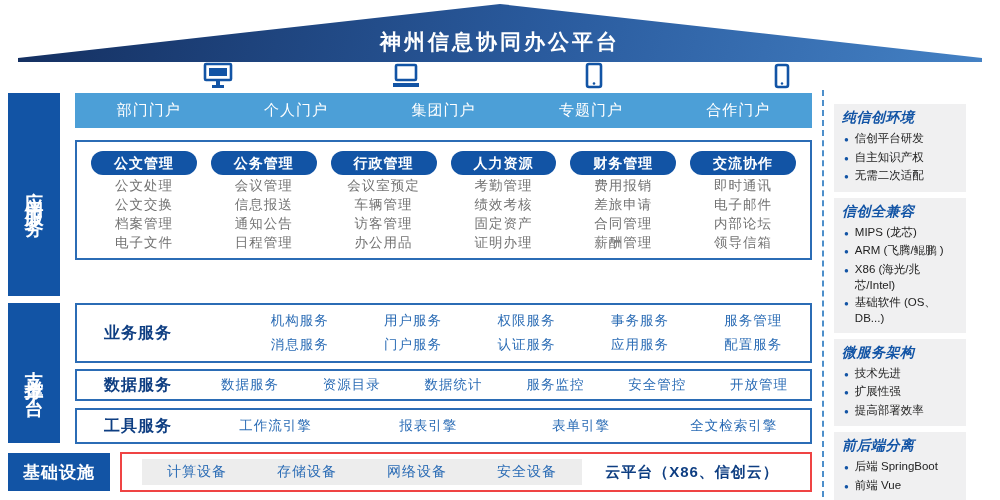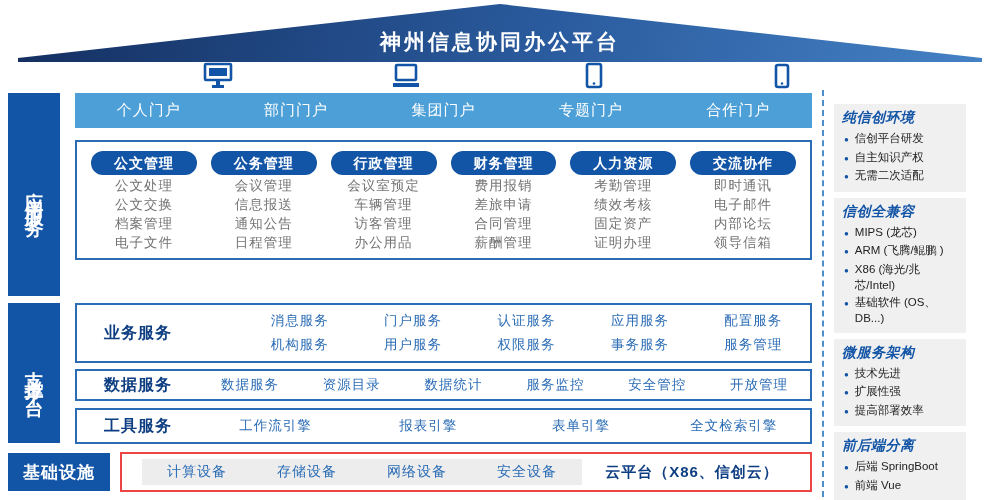--- a/index.html
+++ b/index.html
@@ -110,22 +110,22 @@
       <rect class="st" x="10" y="3" width="12" height="22" rx="2"></rect>
       <circle class="fl" cx="16" cy="21.5" r="1.2"></circle>
     </svg>
   </div>
 
   <div class="vblock app">应用服务</div>
   <div class="vblock support">支撑平台</div>
   <div class="hblock">基础设施</div>
 
   <div class="portal-bar" id="portal-bar">
+      <span>部门门户</span>
       <span>个人门户</span>
-      <span>部门门户</span>
       <span>集团门户</span>
       <span>专题门户</span>
       <span>合作门户</span>
     </div>
 
   <div class="app-box">
     <div class="app-grid" id="app-grid">
         <div class="app-col">
           <div class="pill">公文管理</div>
           <div class="app-items">
@@ -147,65 +147,65 @@
         <div class="app-col">
           <div class="pill">行政管理</div>
           <div class="app-items">
             <span>会议室预定</span>
             <span>车辆管理</span>
             <span>访客管理</span>
             <span>办公用品</span>
           </div>
         </div>
         <div class="app-col">
+          <div class="pill">人力资源</div>
+          <div class="app-items">
+            <span>考勤管理</span>
+            <span>绩效考核</span>
+            <span>固定资产</span>
+            <span>证明办理</span>
+          </div>
+        </div>
+        <div class="app-col">
           <div class="pill">财务管理</div>
           <div class="app-items">
             <span>费用报销</span>
             <span>差旅申请</span>
             <span>合同管理</span>
             <span>薪酬管理</span>
           </div>
         </div>
         <div class="app-col">
-          <div class="pill">人力资源</div>
-          <div class="app-items">
-            <span>考勤管理</span>
-            <span>绩效考核</span>
-            <span>固定资产</span>
-            <span>证明办理</span>
-          </div>
-        </div>
-        <div class="app-col">
           <div class="pill">交流协作</div>
           <div class="app-items">
             <span>即时通讯</span>
             <span>电子邮件</span>
             <span>内部论坛</span>
             <span>领导信箱</span>
           </div>
         </div>
       </div>
   </div>
 
   <div class="support-box sbox0">
     <div class="sbox-label">业务服务</div>
     <div class="sbox-rows">
+        <div class="sbox-row">
+          <span>机构服务</span>
+          <span>用户服务</span>
+          <span>权限服务</span>
+          <span>事务服务</span>
+          <span>服务管理</span>
+        </div>
         <div class="sbox-row">
           <span>消息服务</span>
           <span>门户服务</span>
           <span>认证服务</span>
           <span>应用服务</span>
           <span>配置服务</span>
-        </div>
-        <div class="sbox-row">
-          <span>机构服务</span>
-          <span>用户服务</span>
-          <span>权限服务</span>
-          <span>事务服务</span>
-          <span>服务管理</span>
         </div>
       </div>
   </div>
   <div class="support-box sbox1">
     <div class="sbox-label">数据服务</div>
     <div class="sbox-rows">
         <div class="sbox-row">
           <span>数据服务</span>
           <span>资源目录</span>
           <span>数据统计</span>

